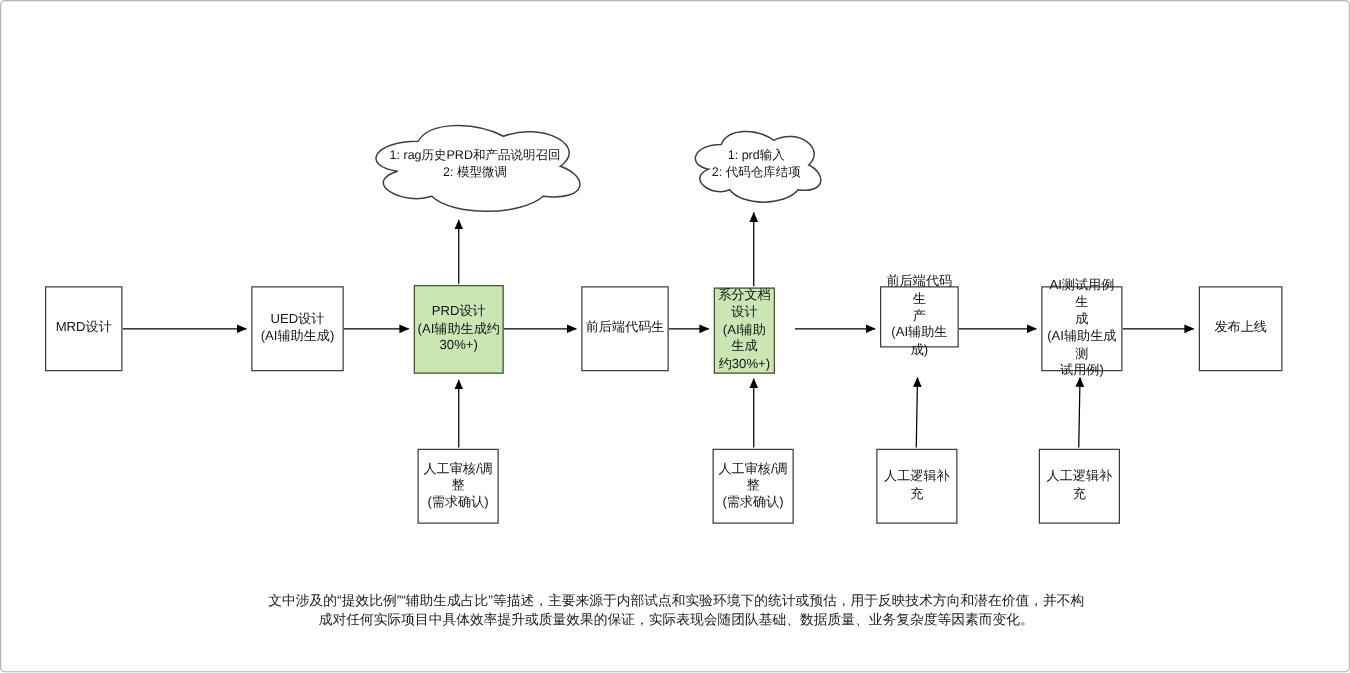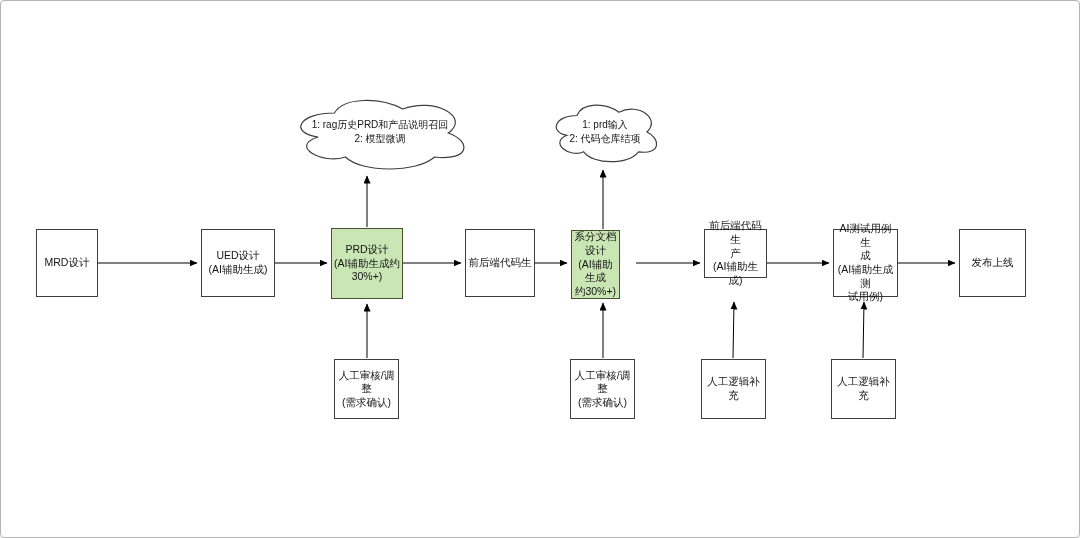--- a/index.html
+++ b/index.html
@@ -90,14 +90,16 @@
 (AI辅助生成测
 试用例)</div>
 
   <div class="node" style="left:333px; top:358px; width:65px; height:60px;">人工审核/调整
 (需求确认)</div>
   <div class="node" style="left:569px; top:358px; width:65px; height:60px;">人工审核/调整
 (需求确认)</div>
   <div class="node" style="left:700px; top:358px; width:65px; height:60px;">人工逻辑补充</div>
   <div class="node" style="left:830px; top:358px; width:65px; height:60px;">人工逻辑补充</div>
 
+  <div class="footnote">文中涉及的“提效比例”“辅助生成占比”等描述，主要来源于内部试点和实验环境下的统计或预估，用于反映技术方向和潜在价值，并不构
+成对任何实际项目中具体效率提升或质量效果的保证，实际表现会随团队基础、数据质量、业务复杂度等因素而变化。</div>
 
 </div>
 
 </body></html>

